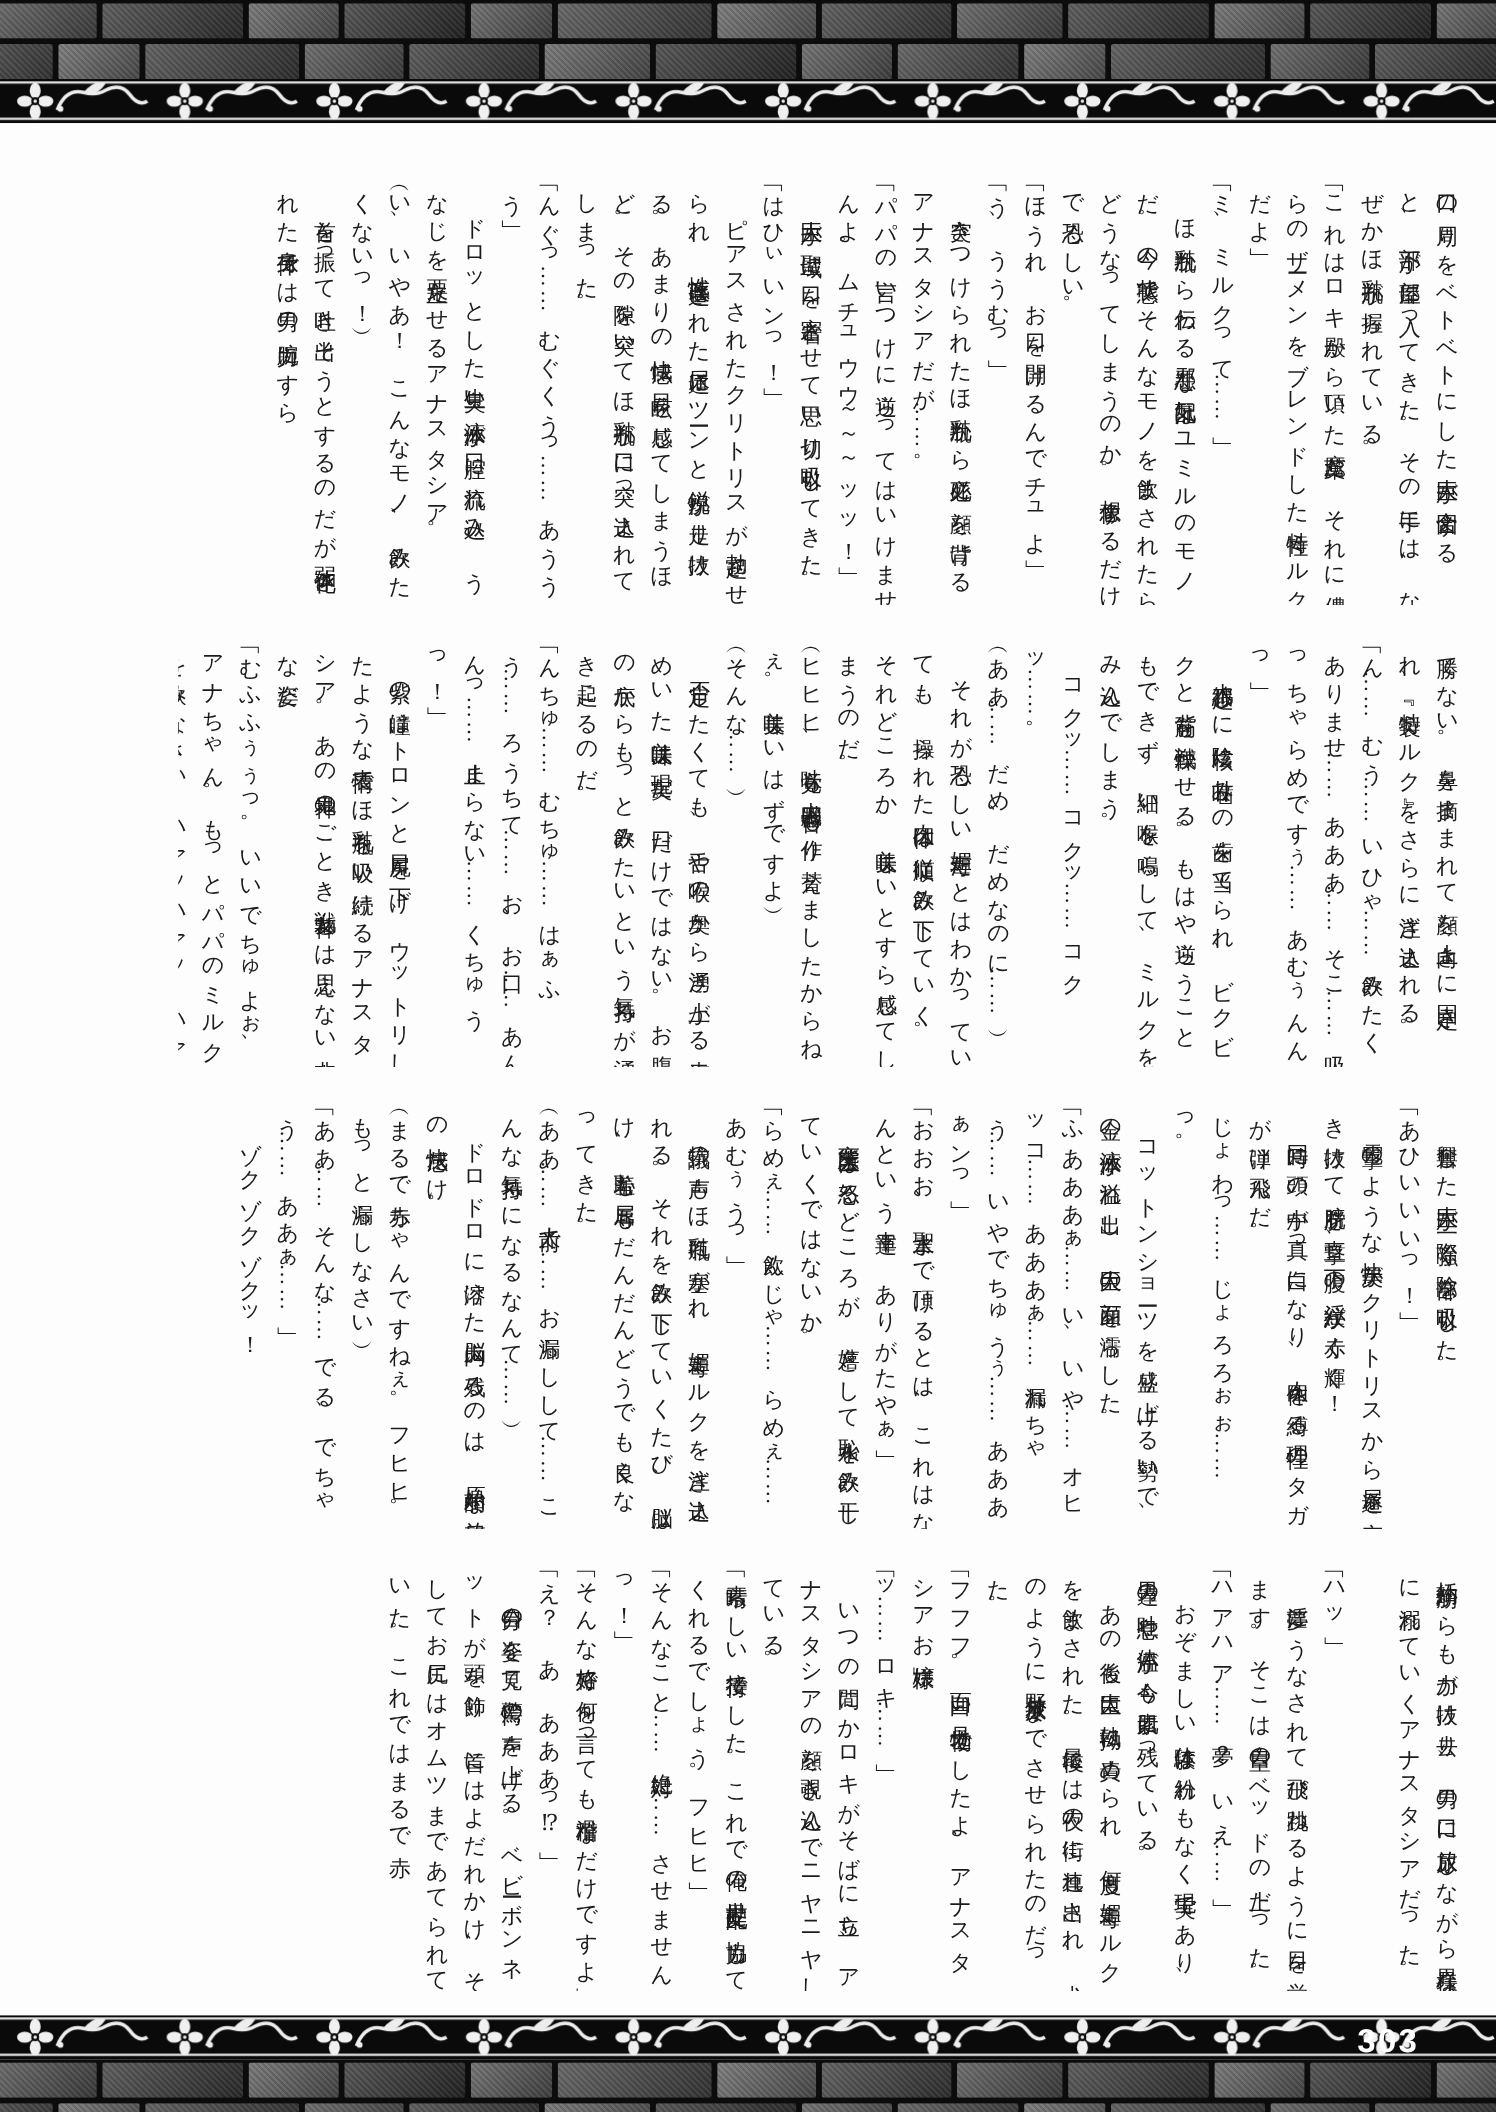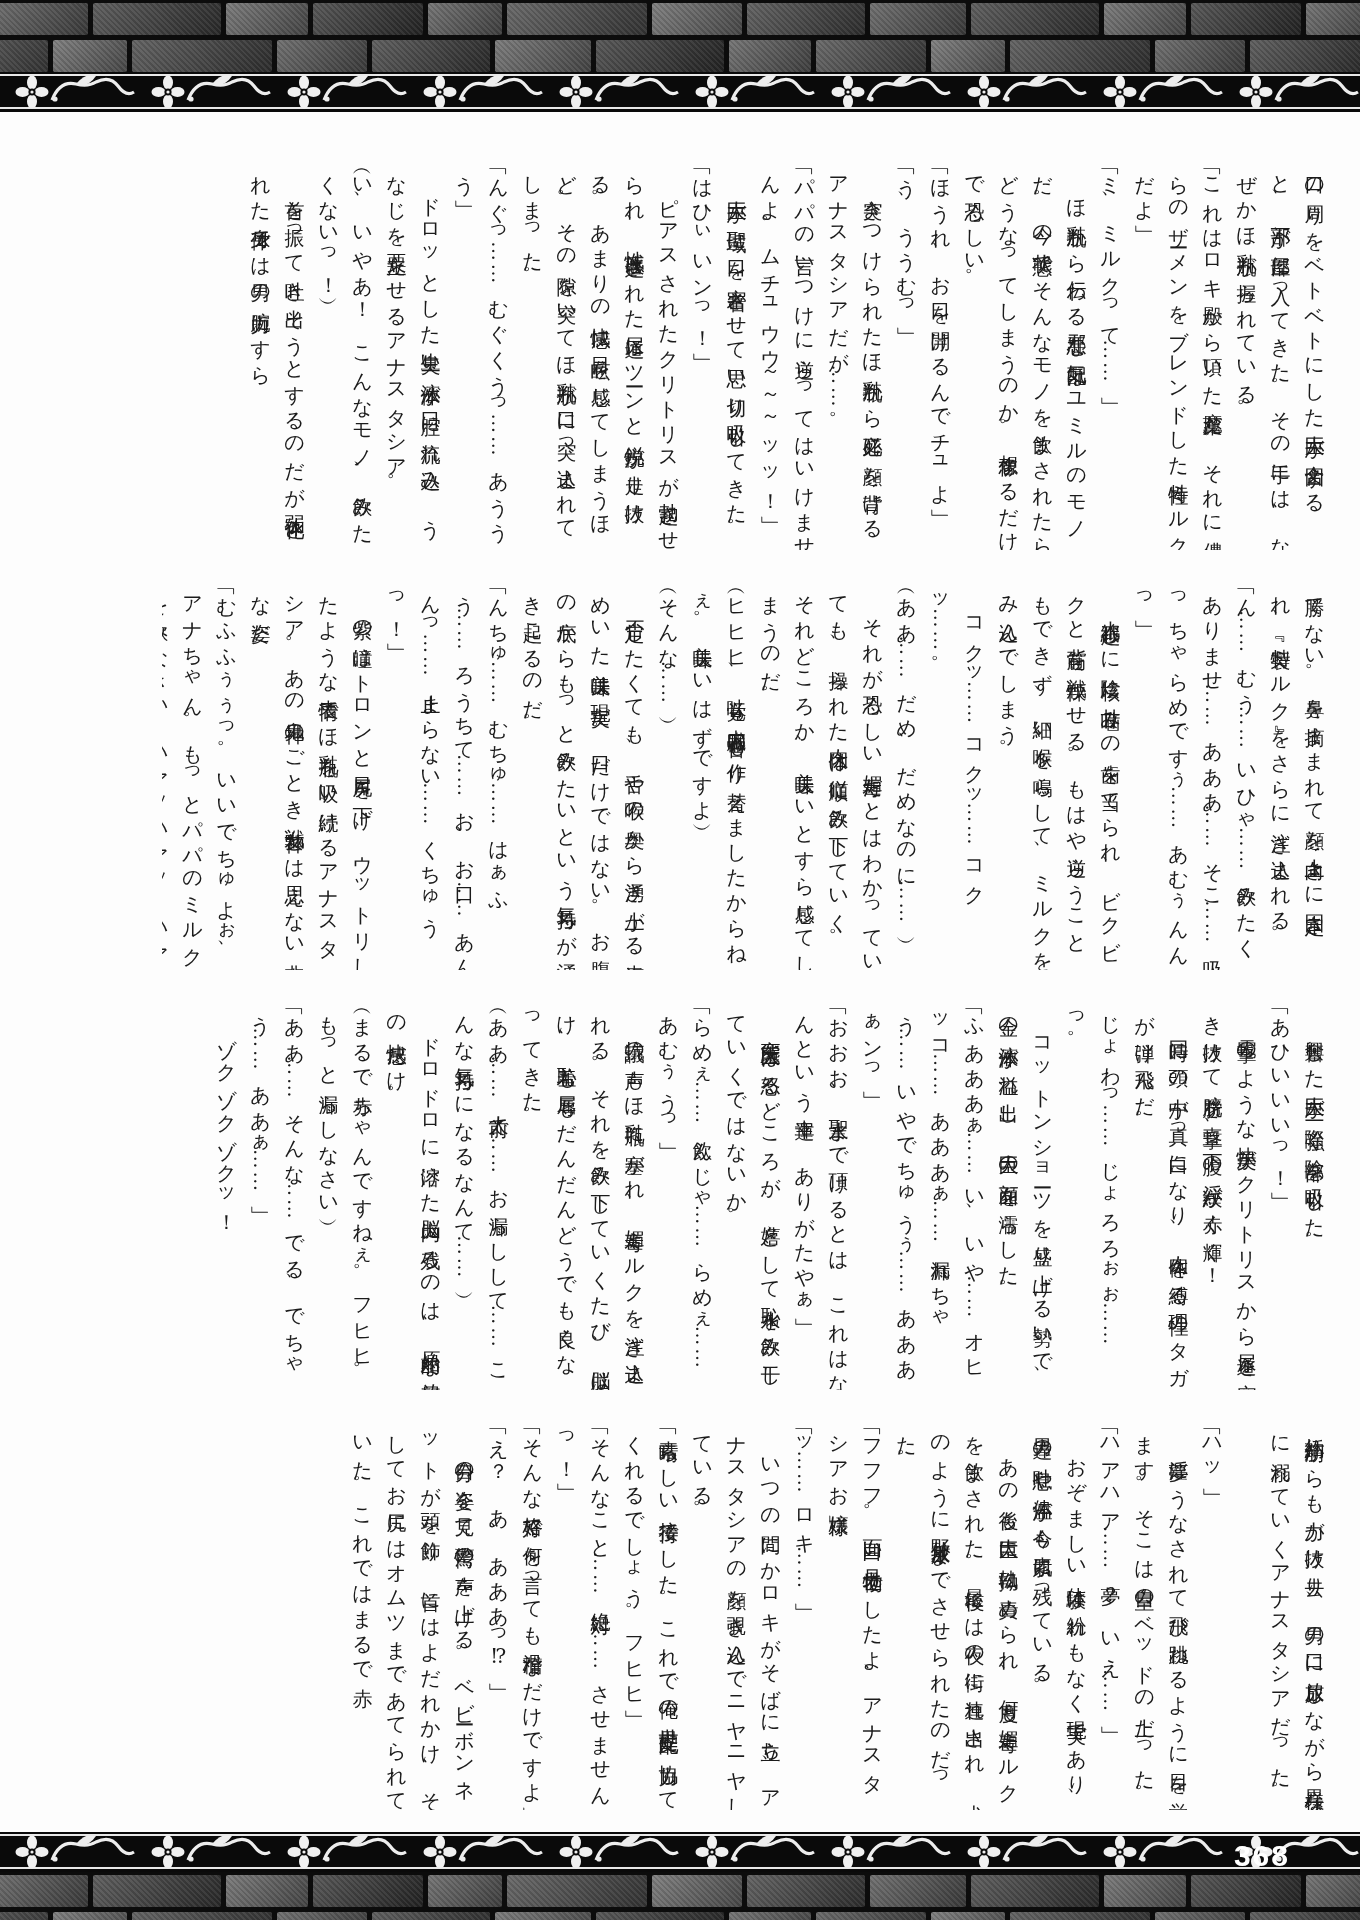--- a/index.html
+++ b/index.html
@@ -158,21 +158,21 @@
 「そんなこと……絶対に……させませんっ！」
 「そんな格好で何を言っても滑稽なだけですよ」
 「え？　あ、あああっ⁉」
 　自分の姿を見て驚愕の声を上げる。ベビーボンネットが頭を飾り、首にはよだれかけ、そしてお尻にはオムツまであてられていた。これではまるで赤</div>
 </div>
 
 <svg id="ornament-bottom" class="ornament" viewBox="0 0 1360 40" preserveAspectRatio="none">
   <rect width="1360" height="40" fill="url(#orn1)"></rect>
 </svg>
 
-<div id="page-number">368</div>
+<div id="page-number">303</div>
 
 <div id="brick-bottom" class="brick-band">
     <div class="brickrow" style="margin-left: -8px;">
       <div class="brick" style="width: 96px; background-color: rgb(78, 78, 78);"></div>
       <div class="brick" style="width: 128px; background-color: rgb(56, 56, 56);"></div>
       <div class="brick" style="width: 82px; background-color: rgb(92, 92, 92);"></div>
       <div class="brick" style="width: 110px; background-color: rgb(47, 47, 47);"></div>
       <div class="brick" style="width: 74px; background-color: rgb(84, 84, 84);"></div>
       <div class="brick" style="width: 140px; background-color: rgb(69, 69, 69);"></div>
       <div class="brick" style="width: 90px; background-color: rgb(97, 97, 97);"></div>

